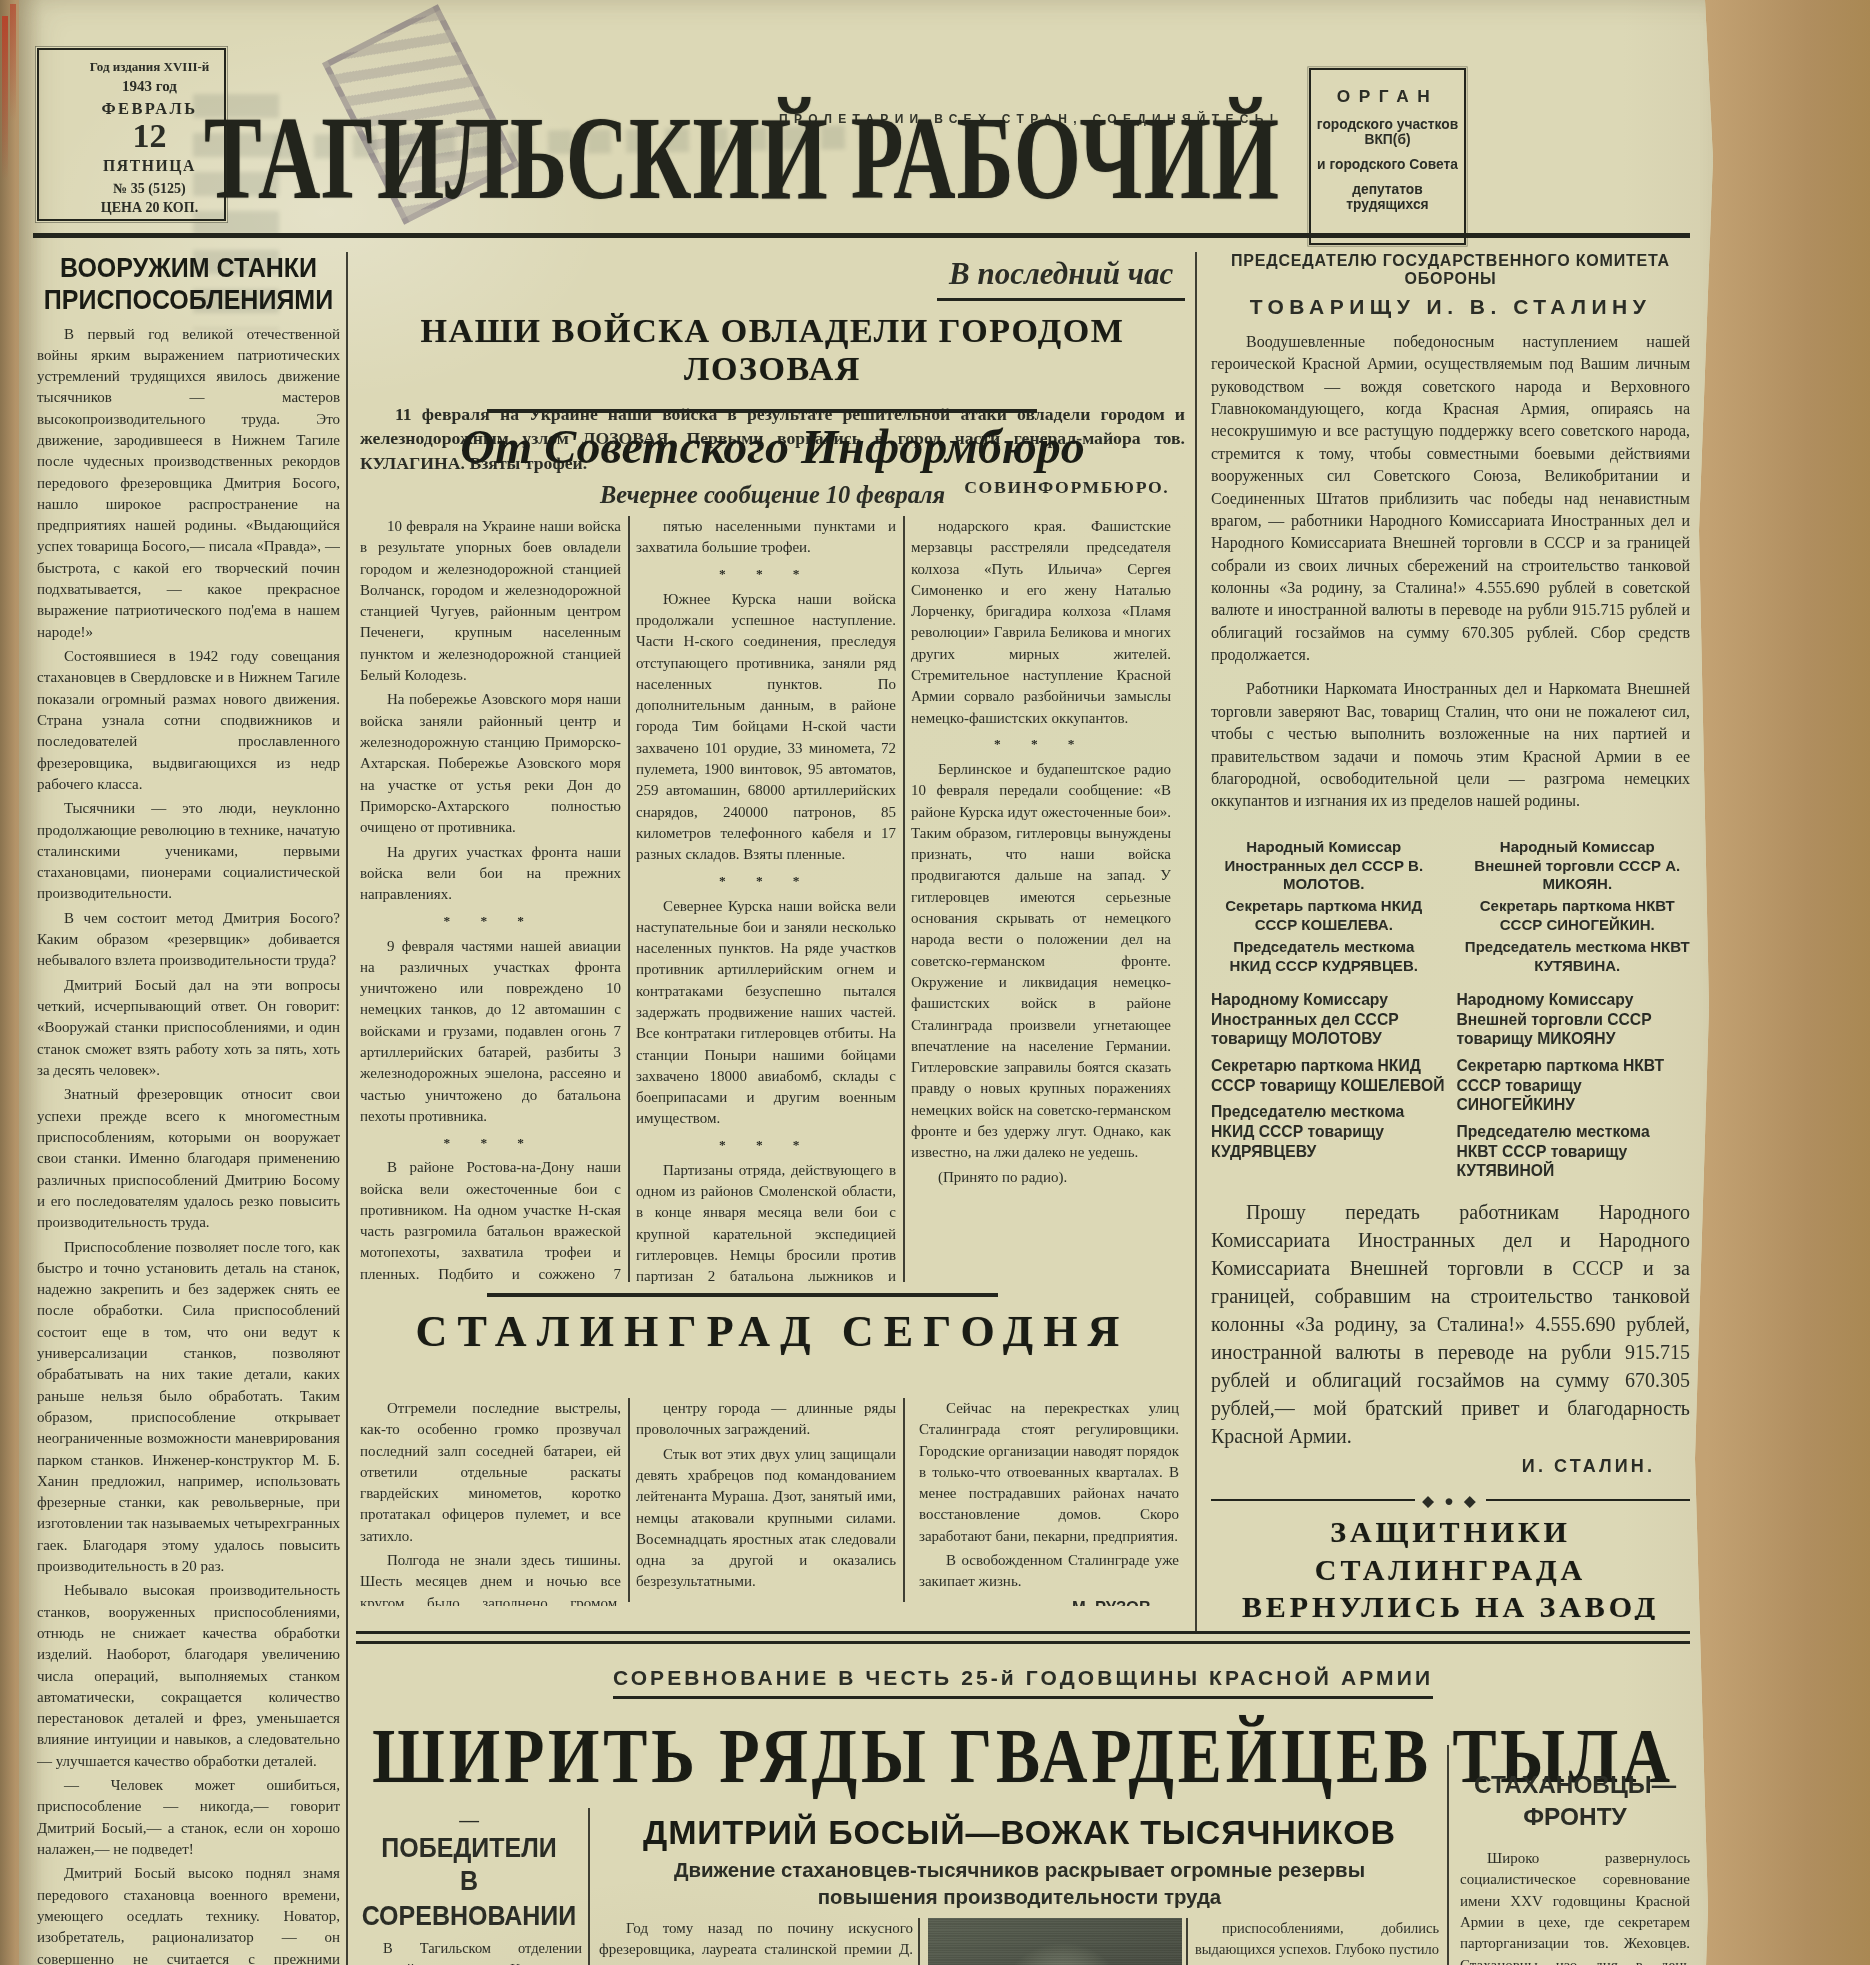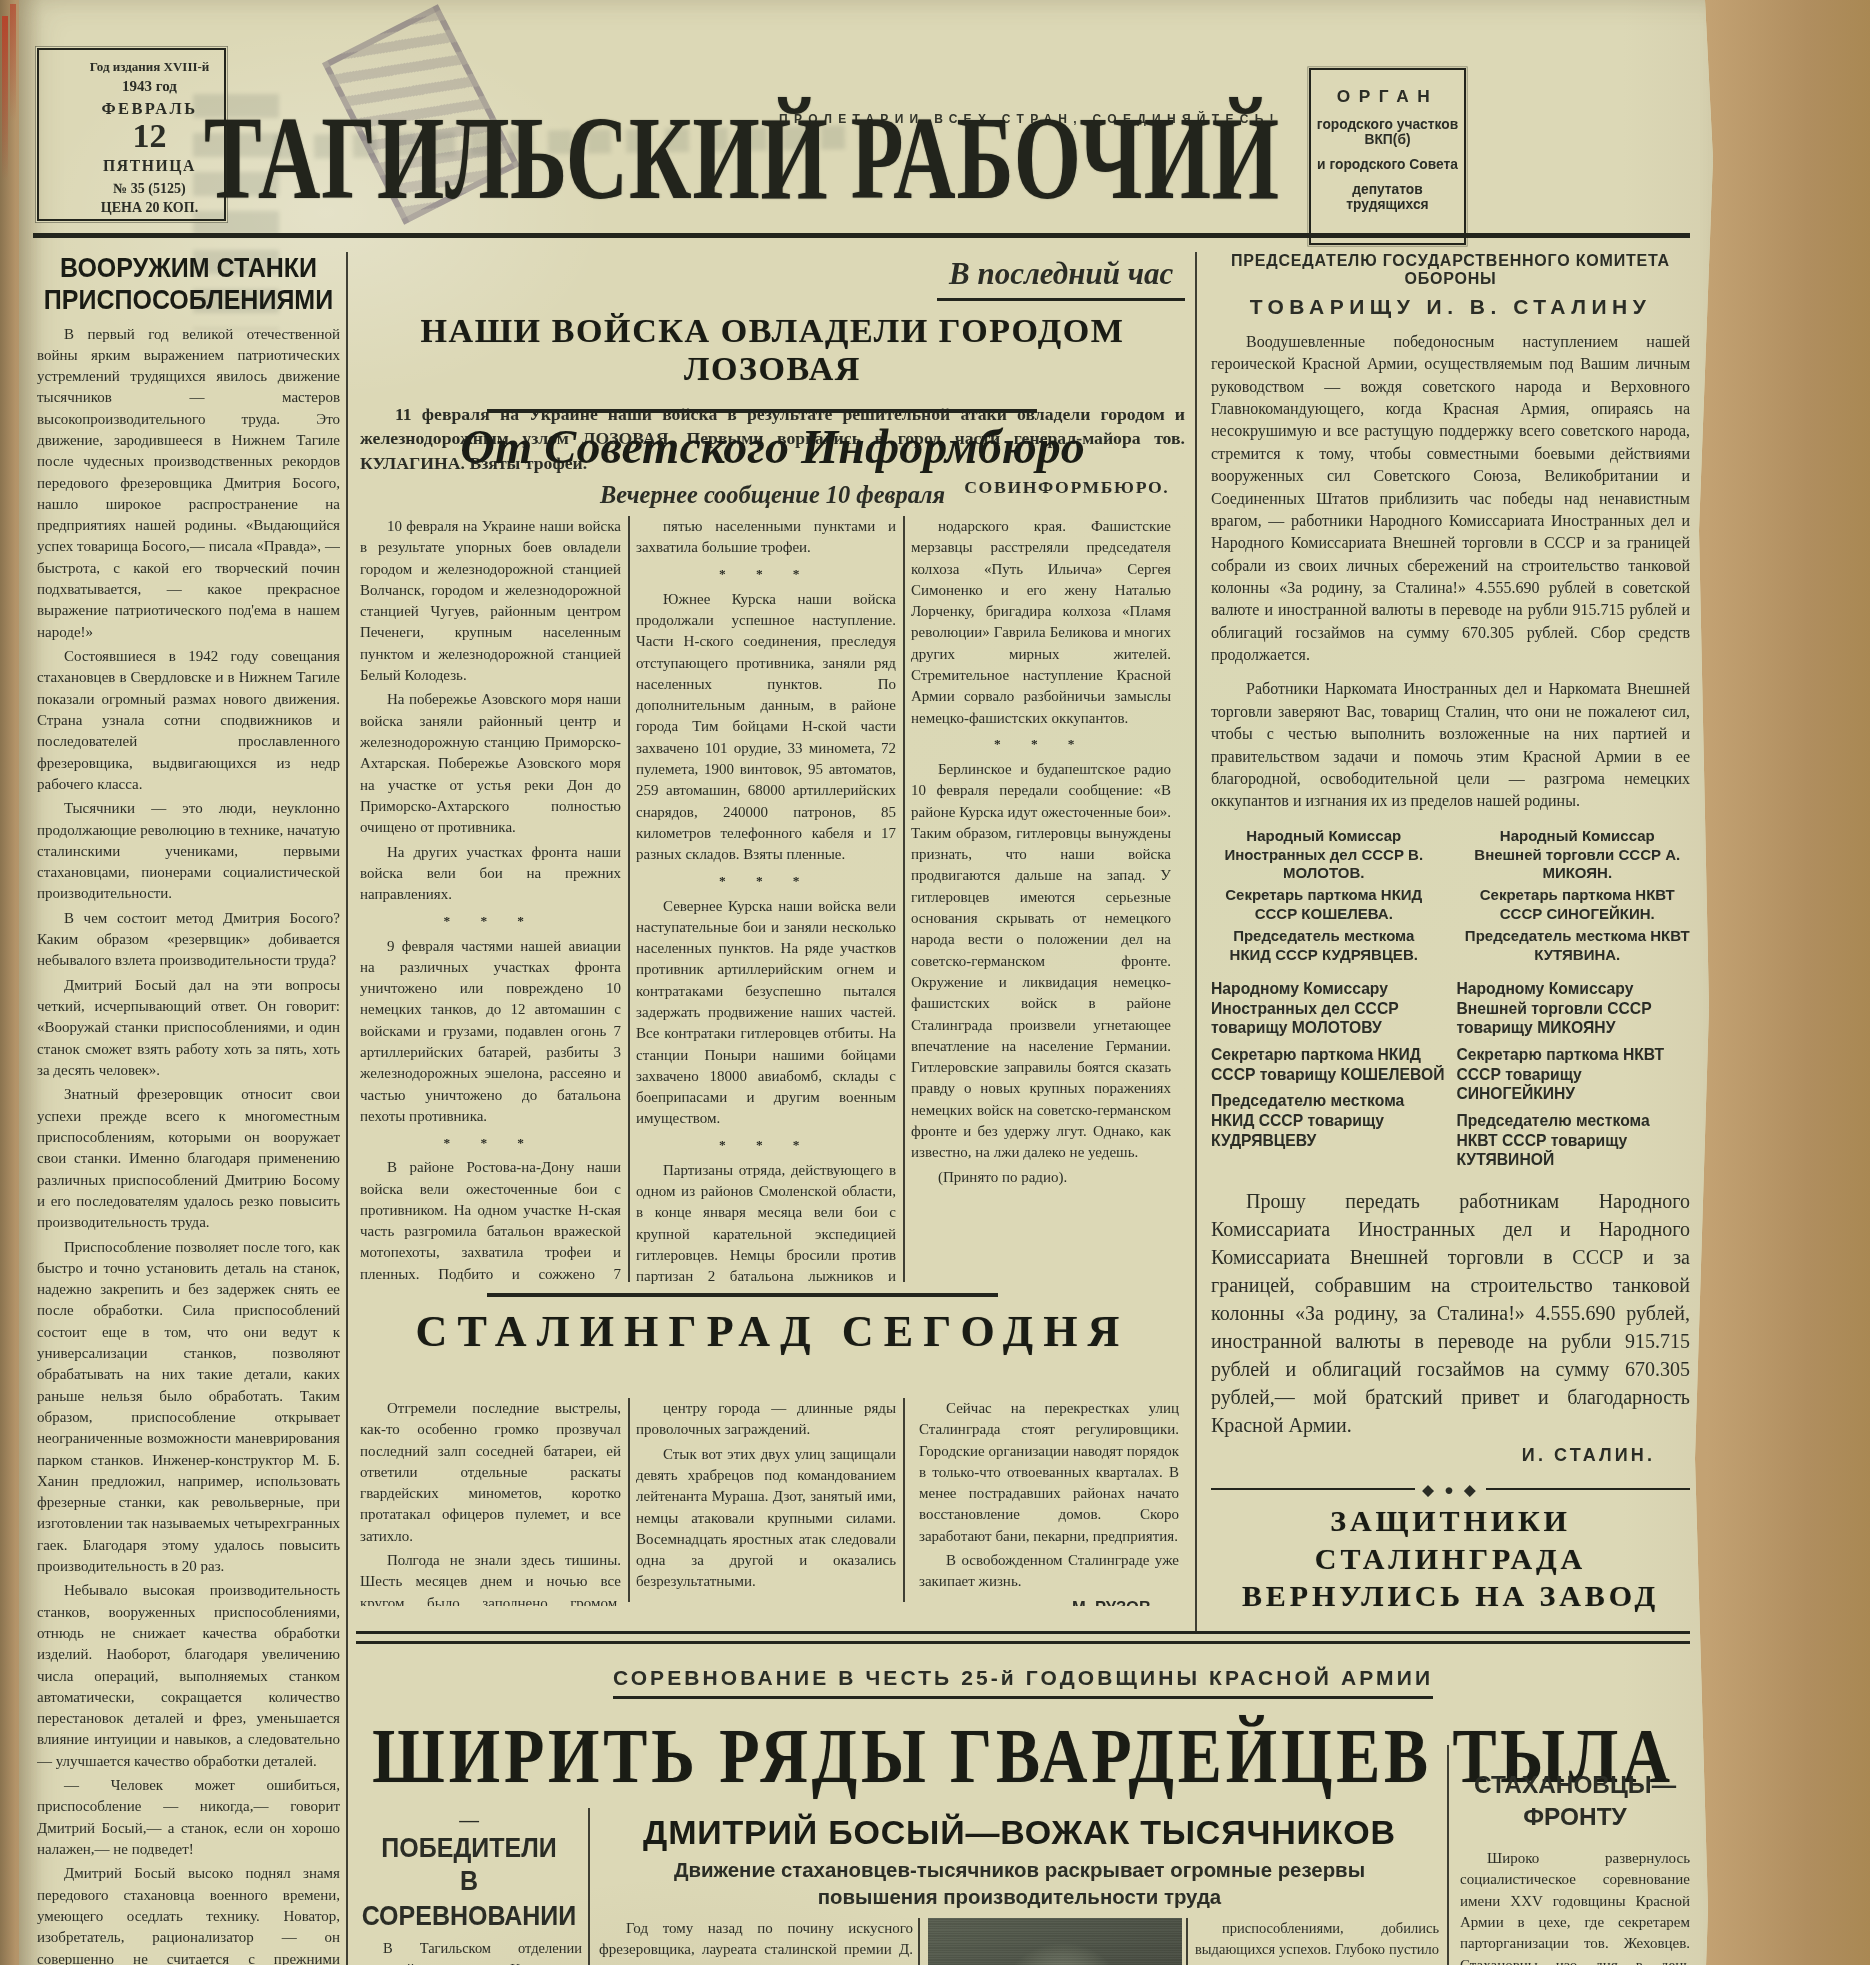--- a/index.html
+++ b/index.html
@@ -59,21 +59,21 @@
   #ib-title{left:360px; top:419px; width:825px; text-align:center; font-style:italic; font-weight:bold; font-size:48px; color:var(--ink-heavy);}
   #ib-sub{left:360px; top:481px; width:825px; text-align:center; font-style:italic; font-weight:bold; font-size:24.4px;}
   .ib-col{top:516px; height:770px;}
   #stalingrad-title{left:360px; top:1306px; width:825px; text-align:center; font-size:44px; letter-spacing:10.2px;}
   .st-col{top:1398px; height:208px;}
   
   #rightcol{left:1211px; top:252px; width:479px; height:1368px; overflow:hidden;}
   #rightcol .h1{text-align:center; font-family:"Liberation Sans",sans-serif; font-weight:bold; font-size:16px; letter-spacing:0.8px;}
   #rightcol .h2{text-align:center; font-family:"Liberation Sans",sans-serif; font-weight:bold; font-size:21px; letter-spacing:5.5px; margin-top:7px;}
   #rightcol .lp{font-size:16px; line-height:1.4; text-align:justify; text-indent:35px; margin-top:11.8px;}
-  .sigrow{display:flex; gap:28px; margin-top:11px;}
+  .sigrow{display:flex; gap:28px; margin-top:22px;}
   .sigrow > div{flex:1;}
   .sigrow p{margin:3.1px 0; font-family:"Liberation Sans",sans-serif; font-weight:bold; font-size:15px; text-align:center; line-height:1.25;}
   .addrrow{display:flex; gap:11.8px; margin-top:11.8px;}
   .addrrow > div{flex:1;}
   .addrrow p{margin:0 0 7px 0; font-family:"Liberation Sans",sans-serif; font-weight:bold; font-size:15.7px; line-height:1.25;}
   #reply{font-size:20px; line-height:1.4; text-align:justify; text-indent:35px; margin-top:10.2px;}
   #reply-sig{text-align:right; font-family:"Liberation Sans",sans-serif; font-weight:bold; font-size:18px; letter-spacing:3.1px; padding-right:35px; margin-top:5.5px;}
   .deco-rule{display:flex; align-items:center; gap:7px; margin:14px 0 3.9px 0;}
   .deco-rule .ln{flex:1; height:2.8px; background:var(--rule);}
   .deco-rule .dots{font-size:15.7px; letter-spacing:3.1px;}

